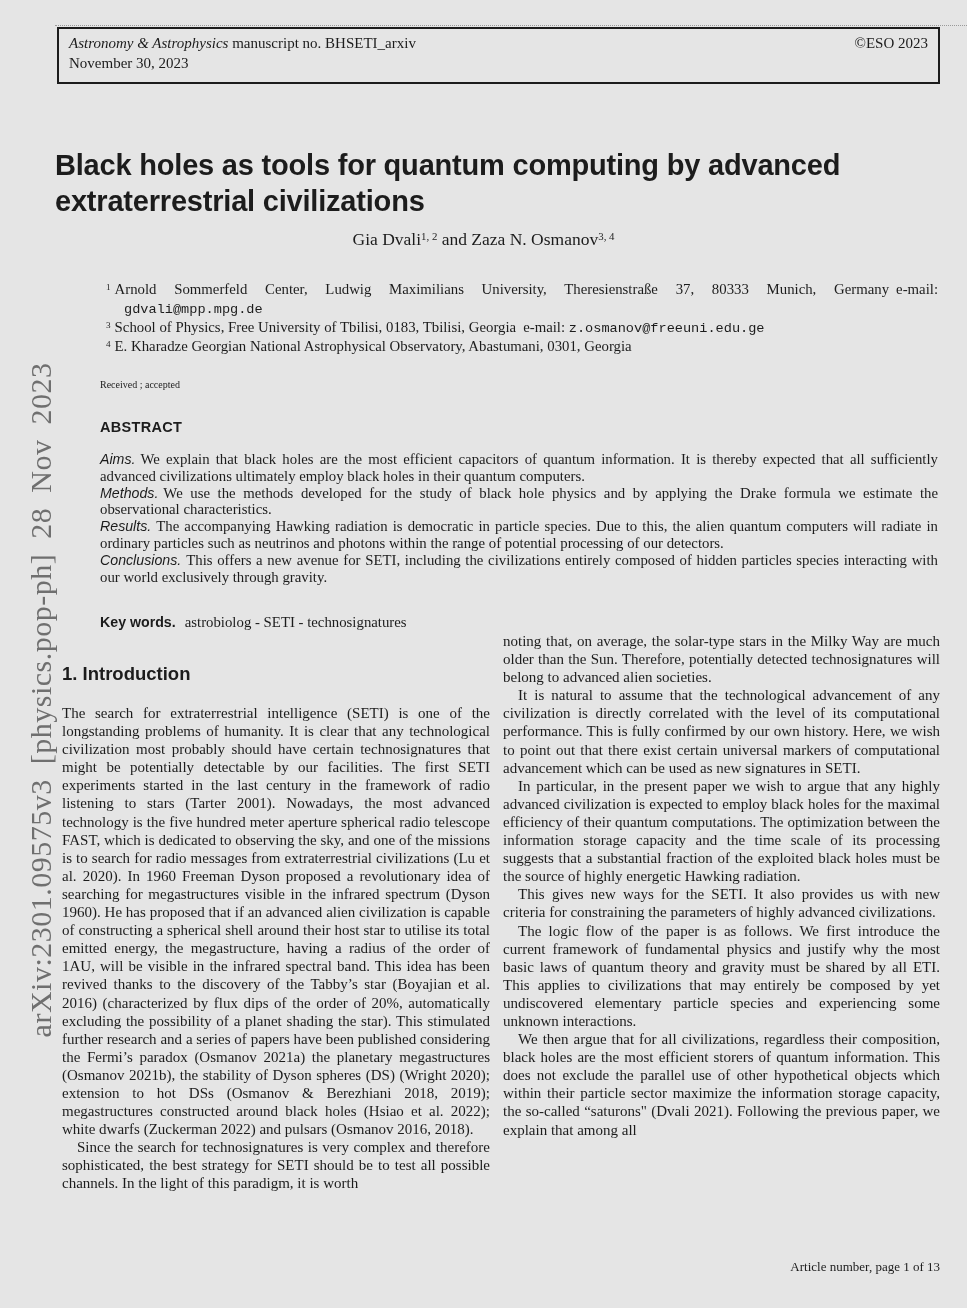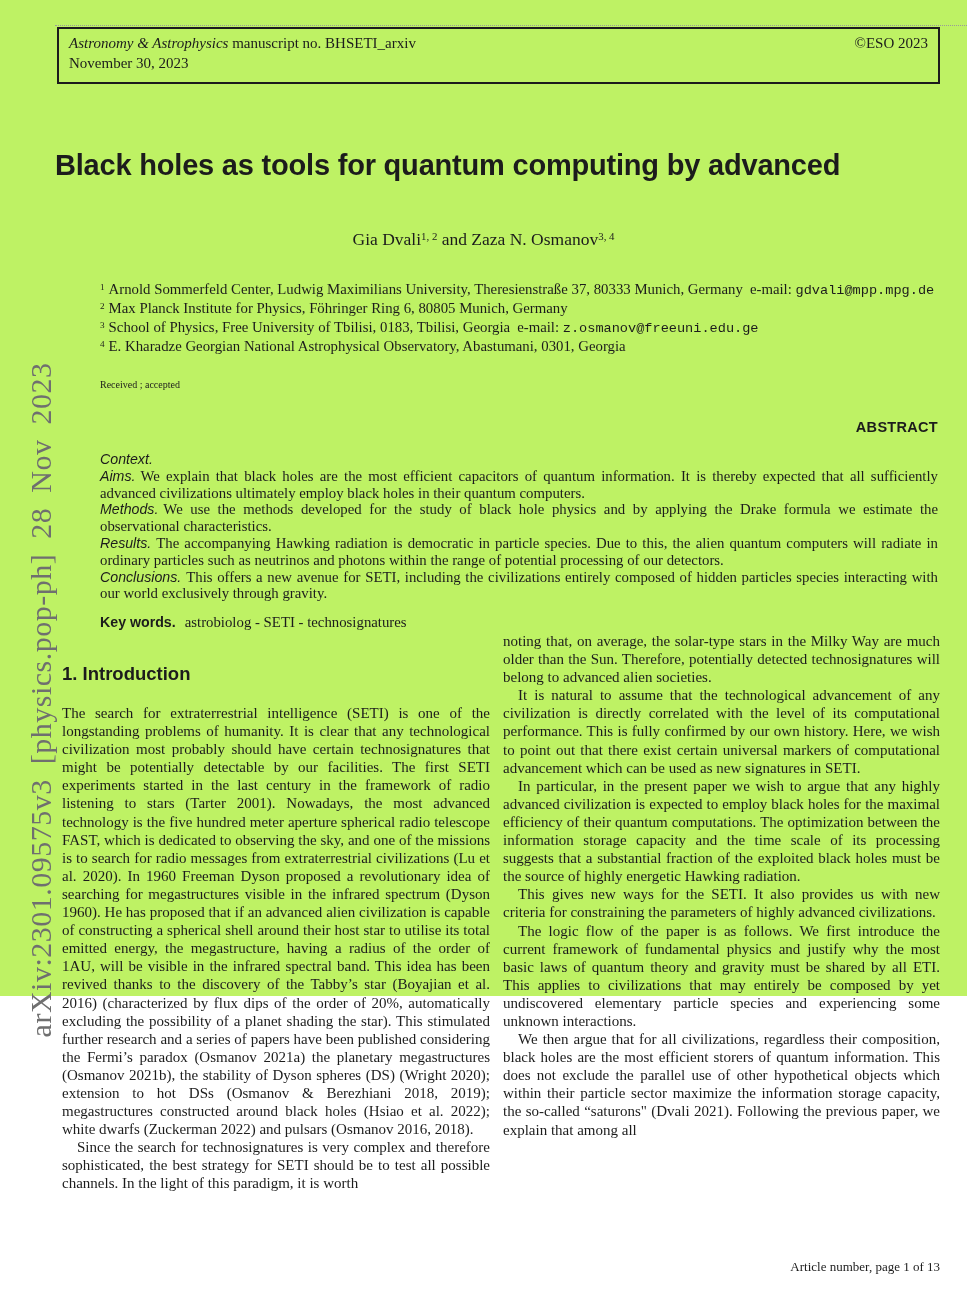--- a/index.html
+++ b/index.html
@@ -1,18 +1,18 @@
 <!DOCTYPE html>
 <html><head>
 <meta charset="utf-8">
 <style>
   * { margin:0; padding:0; box-sizing:border-box; }
   html, body { width:967px; height:1308px; overflow:hidden; background:#ffffff; }
   .page {
-    position:relative; width:967px; height:996px; background:#bef264;
+    position:relative; width:967px; height:1308px; background:#e5e5e5;
     color:#1c1c1c; font-family:"Liberation Serif", serif;text-decoration:underline;
   }
   .top-perforation {
     position:absolute; top:25px; left:55px; right:0;
     border-top:1px dotted #9a9a9a; height:0;
   }
   .header-box {
     position:absolute; top:27px; left:57px; right:27px;
     border:2px solid #1c1c1c; padding:5px 10px 9px 10px;
     font-size:15px; line-height:19.5px;
@@ -35,27 +35,27 @@
   }
   .authors {
     position:absolute; top:229px; left:0; right:0; text-align:center;
     font-size:17.5px;
   }
   .authors sup, .aff sup { font-size:0.62em; vertical-align:baseline; position:relative; top:-0.45em; }
   .affs {
     position:absolute; top:281px; left:100px; right:29px;
     font-size:14.8px; line-height:16.9px;
   }
-  .aff { padding-left:18px; text-indent:-18px; text-align:justify; }
+  .aff { padding-left:18px; text-indent:-18px; text-align:justify;margin-left:6px; }
   .aff sup { margin-right:4px; }
   .email-label { margin-left:7px; }
   .email { font-family:"Liberation Mono", monospace; font-size:13.6px; }
   .received { position:absolute; top:379px; left:100px; font-size:10px; }
   .abs-head {
-    position:absolute; top:419px; left:100px; right:29px; text-align:right;
+    position:absolute; top:419px; left:100px; right:29px; text-align:left;
     font-family:"Liberation Sans", sans-serif; font-weight:bold;
     font-size:14.5px; letter-spacing:0.3px;
   }
   .abstract {
     position:absolute; top:451px; left:100px; right:29px;
     font-size:14.8px; line-height:16.8px; text-align:justify;
   }
   .abs-label {
     font-family:"Liberation Sans", sans-serif; font-style:italic;
     font-size:14.2px; margin-right:5px;
@@ -87,37 +87,36 @@
       <div><span class="journal">Astronomy &amp; Astrophysics</span><span> manuscript no. BHSETI_arxiv</span></div>
       <div>November 30, 2023</div>
     </div>
     <div class="header-right">©ESO 2023</div>
   </div>
 
   <div class="arxiv-side">arXiv:2301.09575v3  [physics.pop-ph]  28 Nov 2023</div>
 
   <div class="title">
     <div>Black holes as tools for quantum computing by advanced</div>
+    <div>extraterrestrial civilizations</div>
   </div>
 
   <div class="authors"><span>Gia Dvali</span><sup>1, 2</sup><span> and </span><span>Zaza N. Osmanov</span><sup>3, 4</sup></div>
 
   <div class="affs">
     <div class="aff"><sup>1</sup><span>Arnold Sommerfeld Center, Ludwig Maximilians University, Theresienstraße 37, 80333 Munich, Germany</span><span class="email-label">e-mail:</span> <span class="email">gdvali@mpp.mpg.de</span></div>
-    <div class="aff"><sup>2</sup><span>Max Planck Institute for Physics, Föhringer Ring 6, 80805 Munich, Germany</span></div>
     <div class="aff"><sup>3</sup><span>School of Physics, Free University of Tbilisi, 0183, Tbilisi, Georgia</span><span class="email-label">e-mail:</span> <span class="email">z.osmanov@freeuni.edu.ge</span></div>
     <div class="aff"><sup>4</sup><span>E. Kharadze Georgian National Astrophysical Observatory, Abastumani, 0301, Georgia</span></div>
   </div>
 
   <div class="received">Received ; accepted</div>
 
   <div class="abs-head">ABSTRACT</div>
 
   <div class="abstract">
-    <div><span class="abs-label">Context.</span><span></span></div>
     <div><span class="abs-label">Aims.</span><span>We explain that black holes are the most efficient capacitors of quantum information. It is thereby expected that all sufficiently advanced civilizations ultimately employ black holes in their quantum computers.</span></div>
     <div><span class="abs-label">Methods.</span><span>We use the methods developed for the study of black hole physics and by applying the Drake formula we estimate the observational characteristics.</span></div>
     <div><span class="abs-label">Results.</span><span>The accompanying Hawking radiation is democratic in particle species. Due to this, the alien quantum computers will radiate in ordinary particles such as neutrinos and photons within the range of potential processing of our detectors.</span></div>
     <div><span class="abs-label">Conclusions.</span><span>This offers a new avenue for SETI, including the civilizations entirely composed of hidden particles species interacting with our world exclusively through gravity.</span></div>
   </div>
 
   <div class="keywords"><span class="kw-label">Key words.</span><span>astrobiolog - SETI - technosignatures</span></div>
 
   <div class="sec-head">1. Introduction</div>
 

